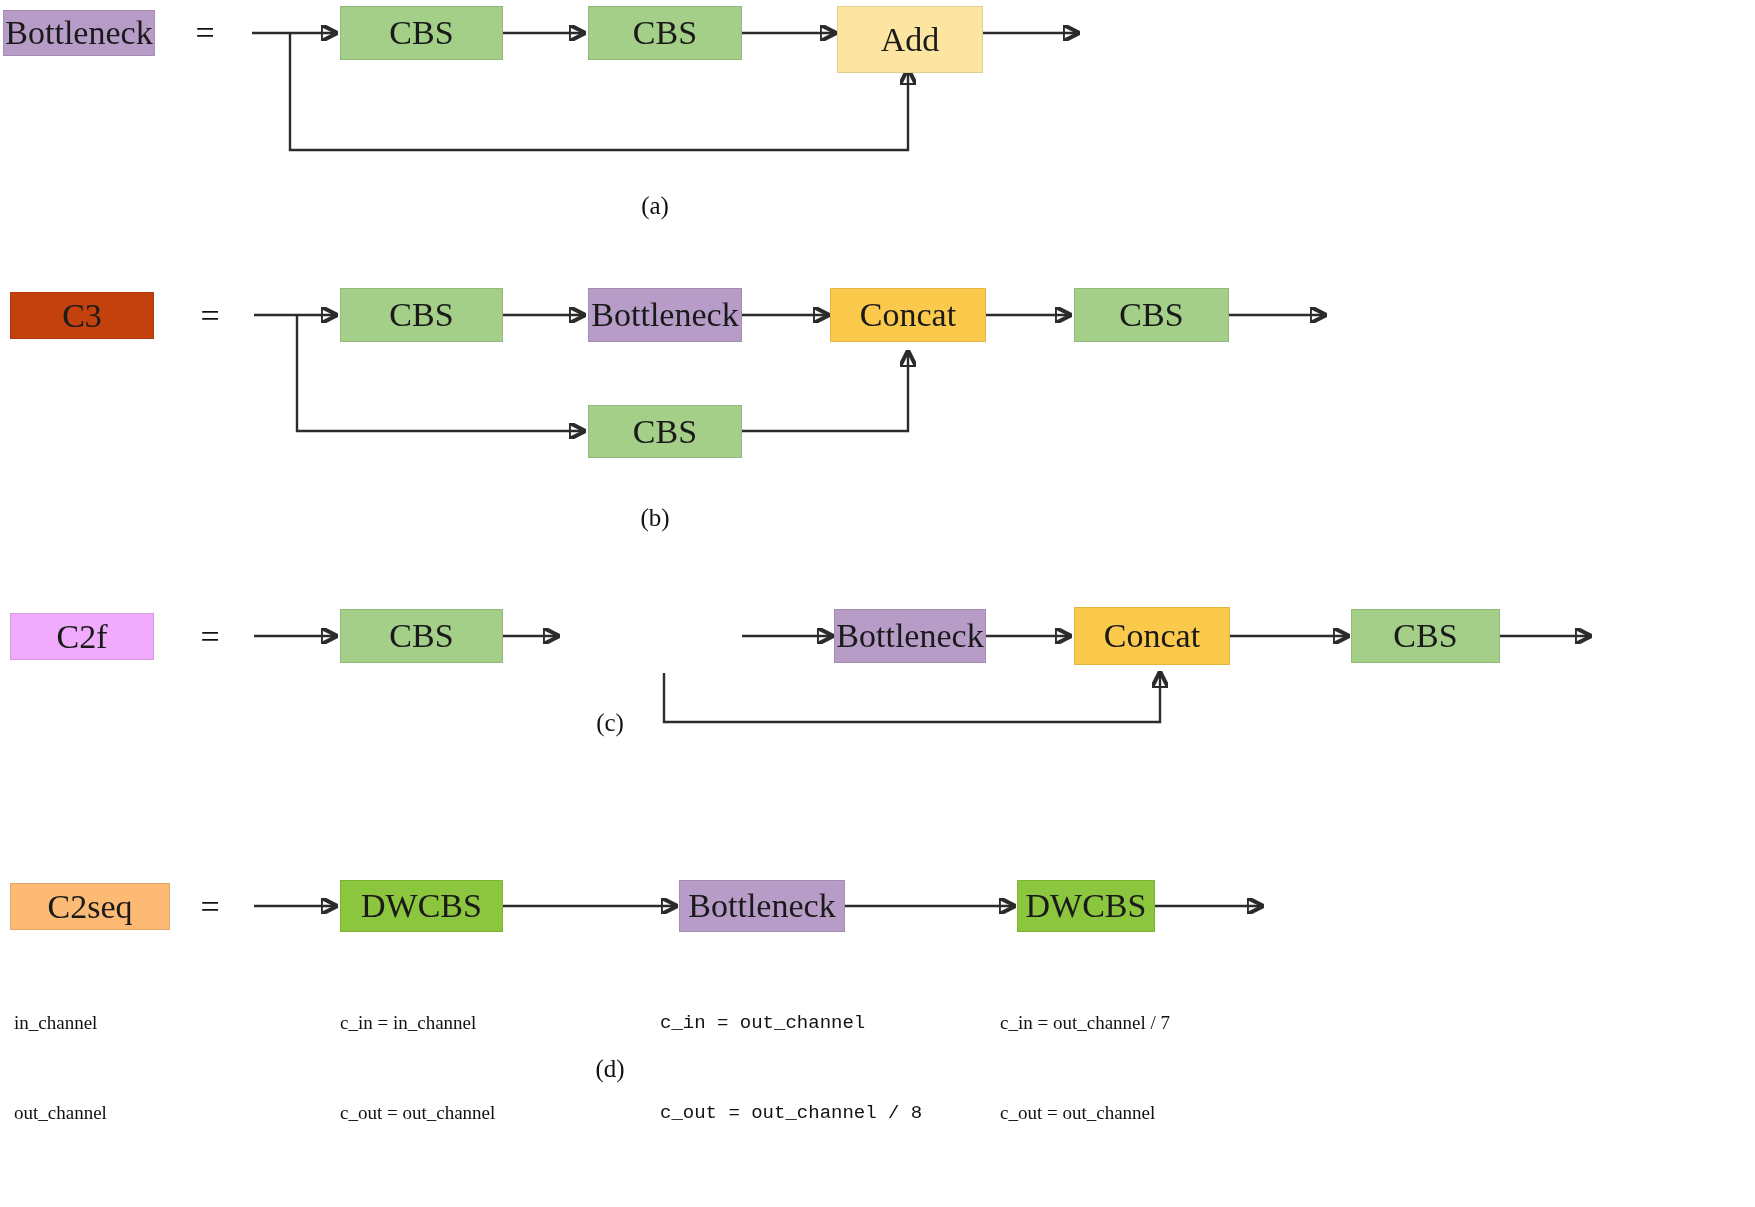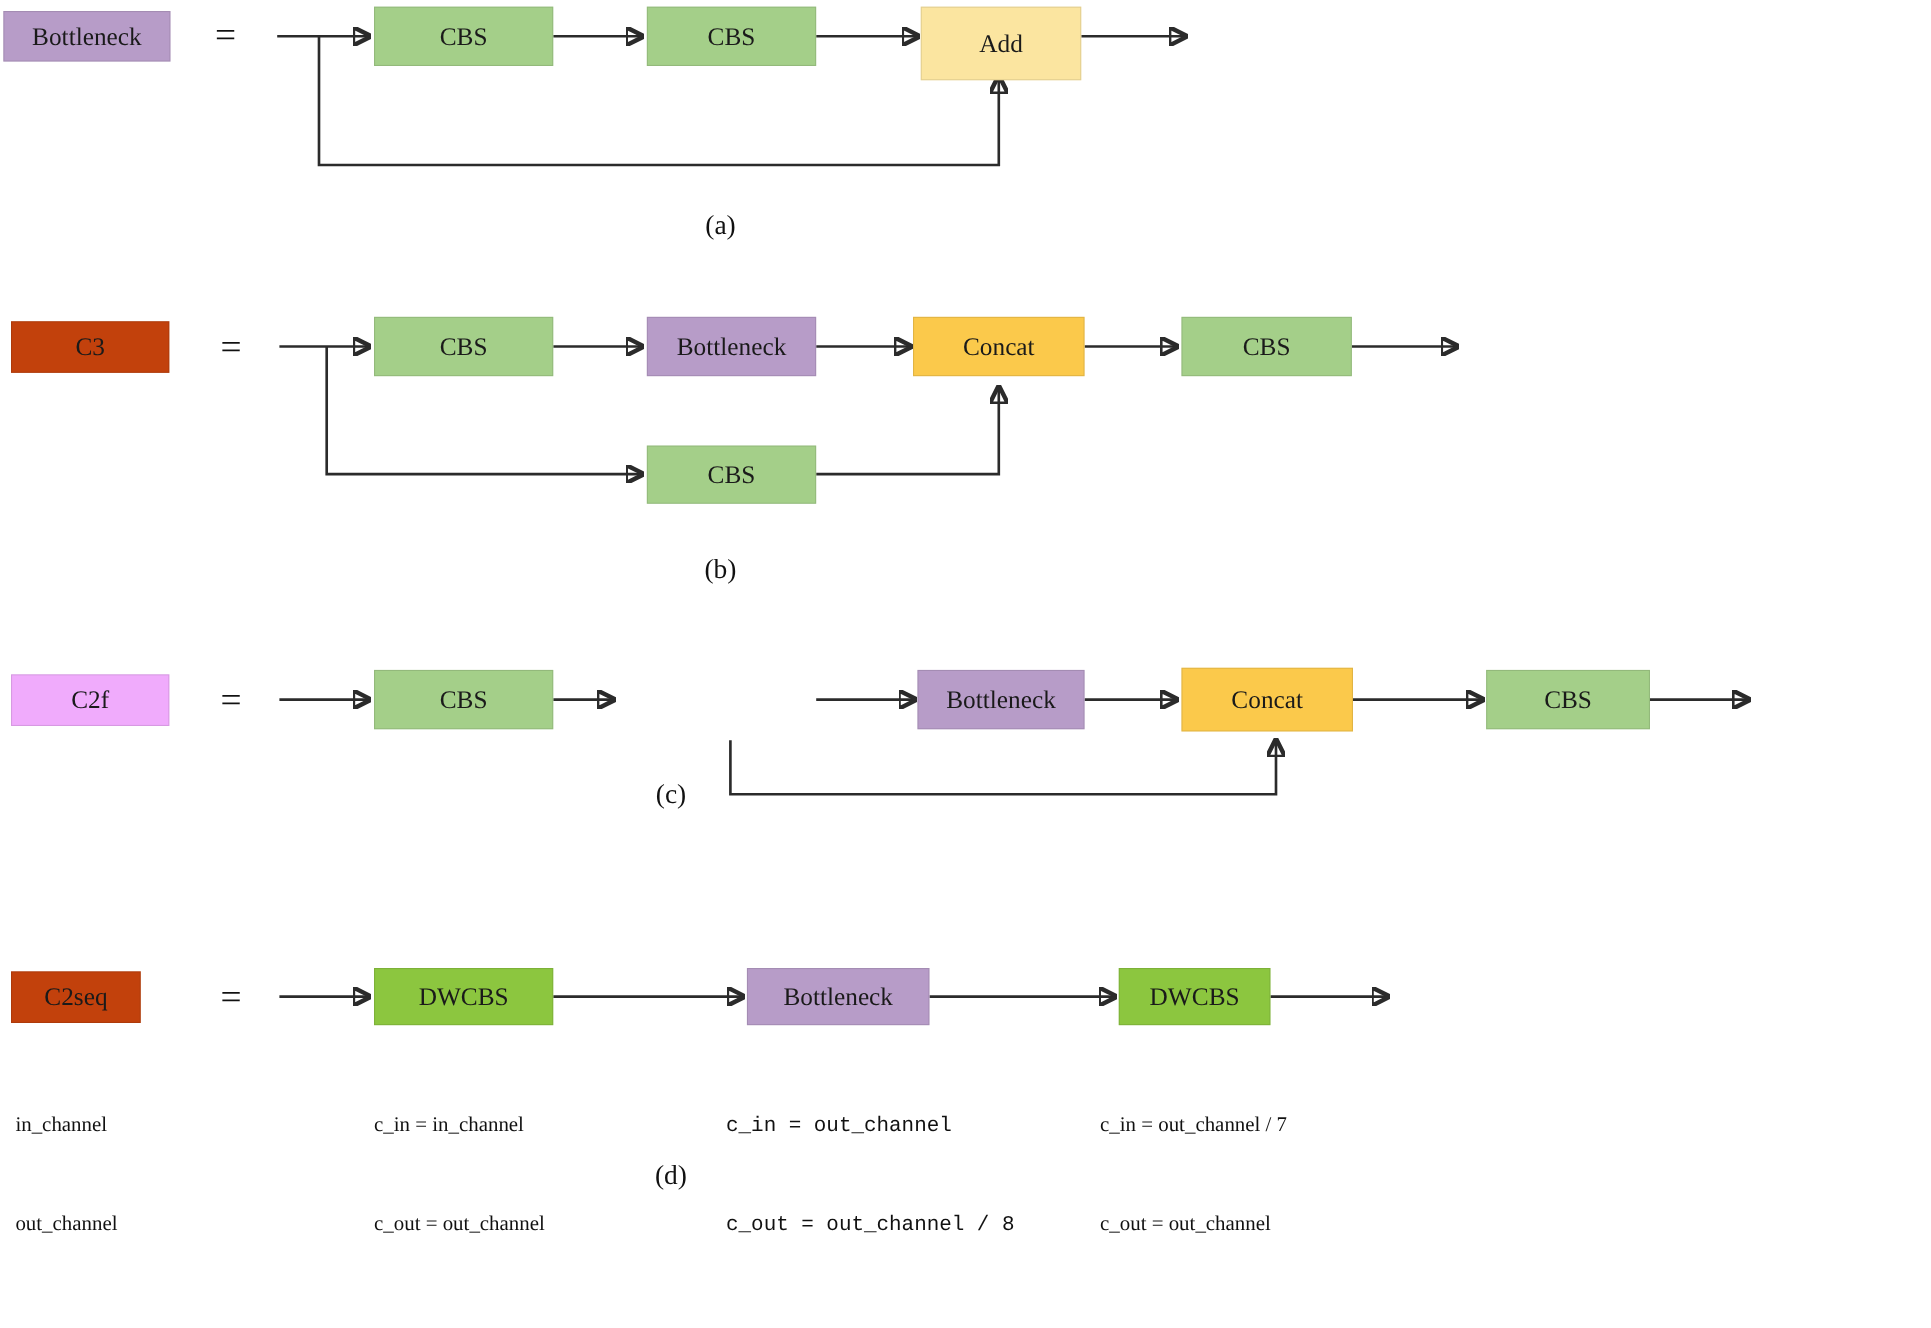--- a/index.html
+++ b/index.html
@@ -5,21 +5,21 @@
   html,body{margin:0;padding:0;background:#ffffff;}
   body{
     width:1755px;height:1207px;position:relative;overflow:hidden;
     font-family:"Liberation Serif","DejaVu Serif",serif;
     color:#111;
   }
   .stage{position:absolute;left:0;top:0;width:1755px;height:1207px;}
   .node{
     position:absolute;box-sizing:border-box;
     display:flex;align-items:center;justify-content:center;
-    font-size:23px;line-height:1;color:#1a1a1a;
+    font-size:34px;line-height:1;color:#1a1a1a;
     border:1px solid rgba(0,0,0,0.10);
     text-align:center;white-space:nowrap;
   }
   .eq{
     position:absolute;font-size:34px;line-height:1;color:#111;
     display:flex;align-items:center;justify-content:center;
   }
   .caption{
     position:absolute;font-size:25px;line-height:1;color:#111;
     display:flex;align-items:center;justify-content:center;white-space:nowrap;
@@ -130,21 +130,21 @@
   <div class="node" style="left:1074px;top:607px;width:156px;height:58px;background:#fbc94b;">
     <span>Concat</span>
   </div>
   <div class="node" style="left:1351px;top:609px;width:149px;height:54px;background:#a4cf89;">
     <span>CBS</span>
   </div>
   <div class="caption" style="left:540px;top:707px;width:140px;height:30px;">
     <span>(c)</span>
   </div>
 
-  <div class="node" style="left:10px;top:883px;width:118px;height:47px;background:#c2410c;">
+  <div class="node" style="left:10px;top:883px;width:160px;height:47px;background:#fdba74;">
     <span>C2seq</span>
   </div>
   <div class="eq" style="left:190px;top:890px;width:40px;height:34px;">
     <span>=</span>
   </div>
   <div class="node" style="left:340px;top:880px;width:163px;height:52px;background:#8cc63f;">
     <span>DWCBS</span>
   </div>
   <div class="node" style="left:679px;top:880px;width:166px;height:52px;background:#b79cc8;">
     <span>Bottleneck</span>

